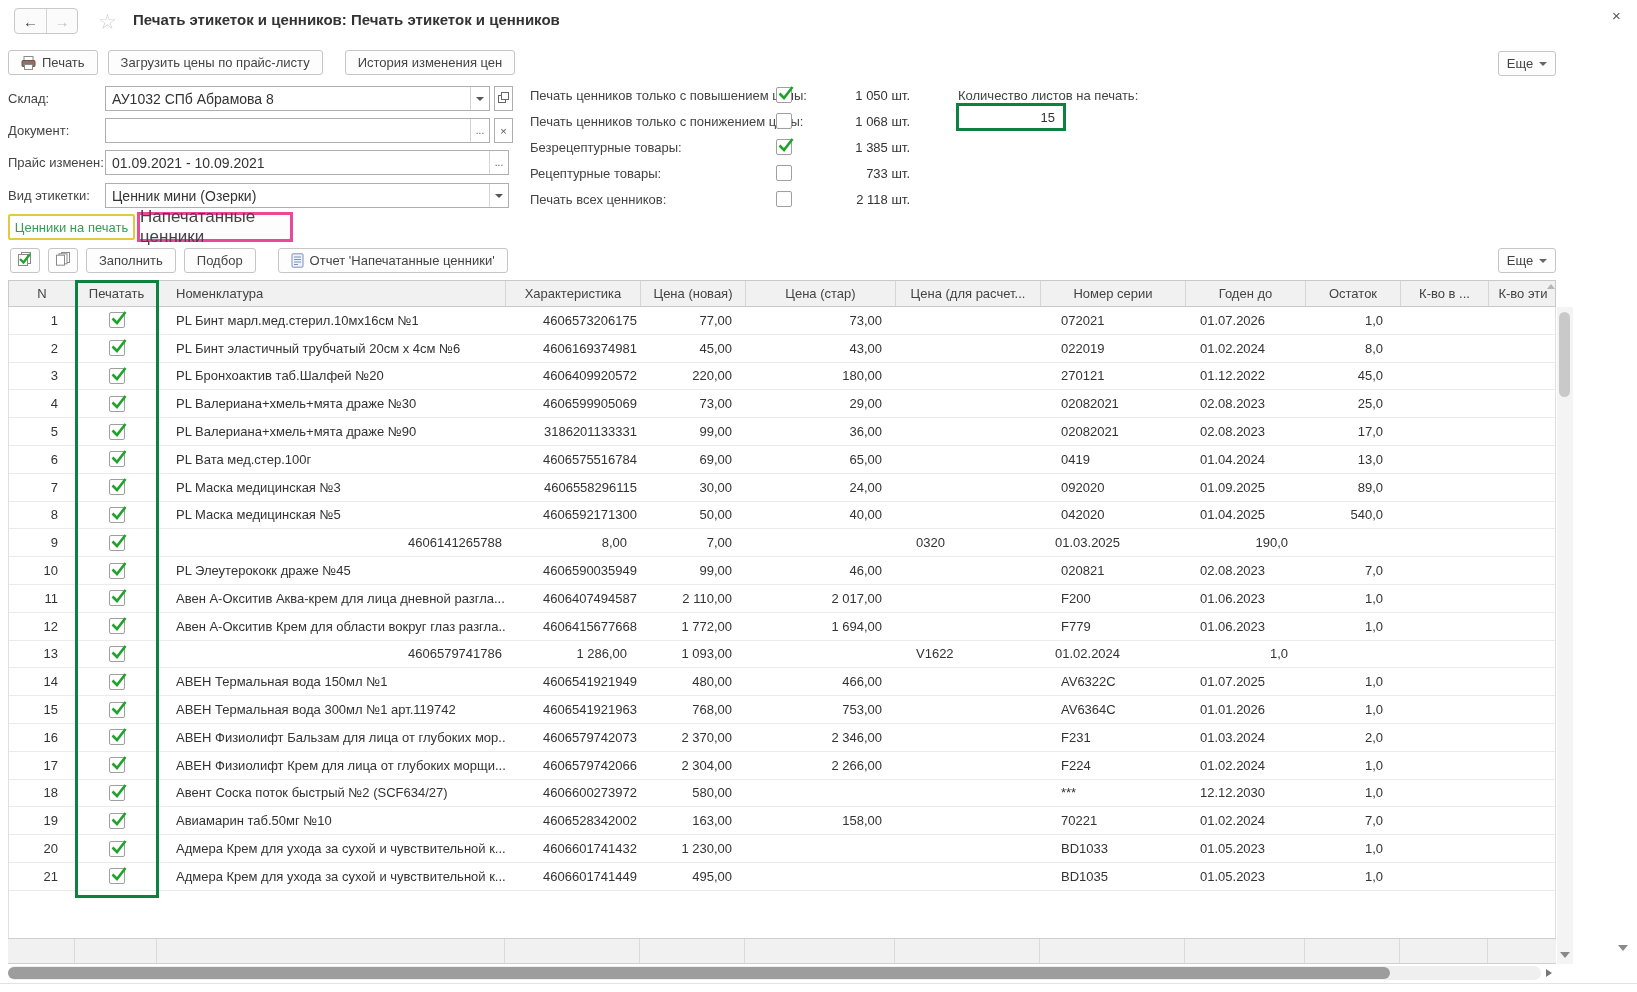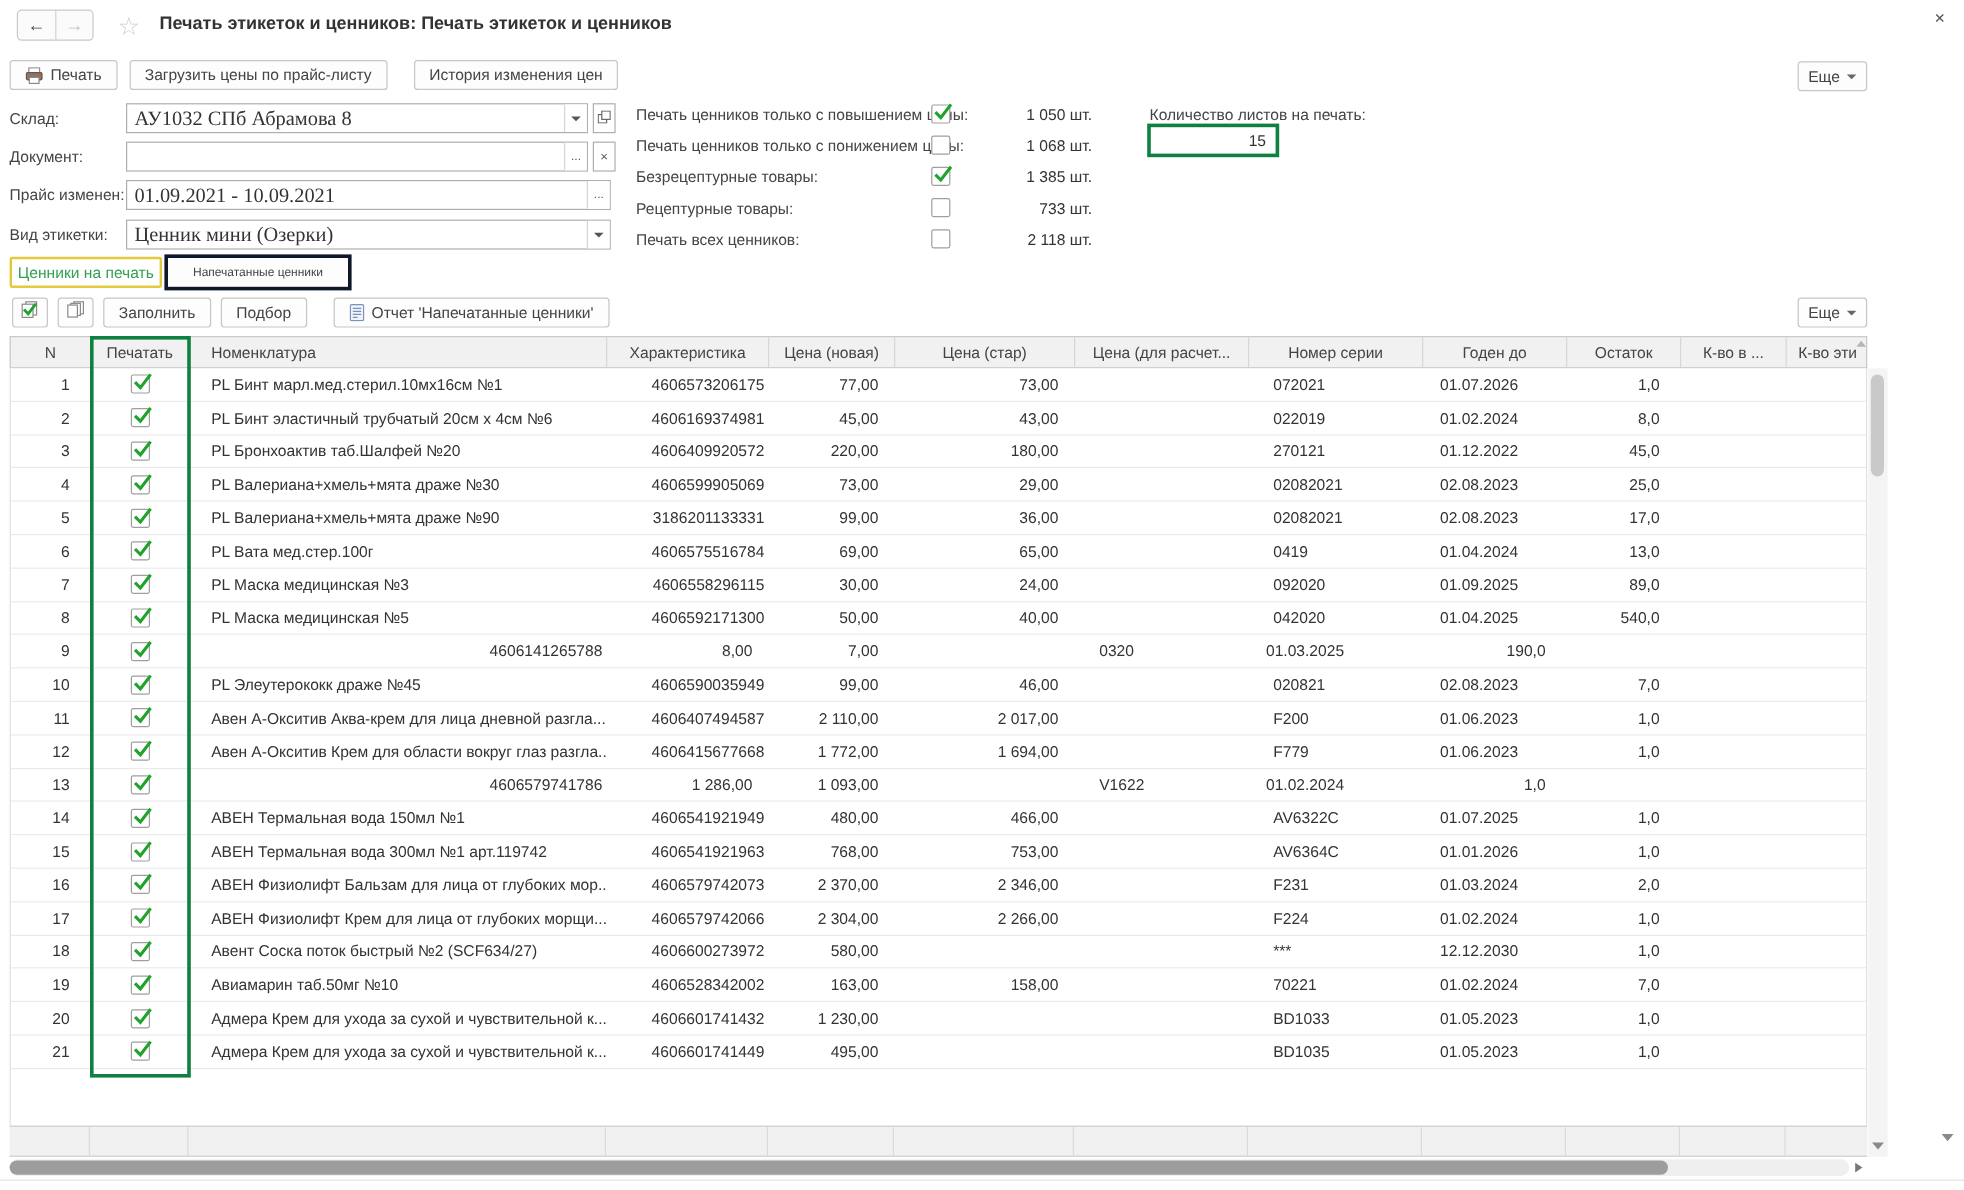--- a/index.html
+++ b/index.html
@@ -17,37 +17,37 @@
   .btn { height:25px; background:#fdfdfd; border:1px solid #c6c6c6; border-radius:3px; display:inline-flex; align-items:center; justify-content:center; font-size:13px; color:#444; padding:0 12px; cursor:pointer; white-space:nowrap; }
   .btn .bicon { margin-right:6px; display:inline-flex; }
   .cmdbar { left:8px; top:50px; display:flex; gap:10px; }
   .cmd-history { margin-left:12px; }
   .more-top { left:1498px; top:51px; width:58px; }
   .more-tbl { left:1498px; top:248px; width:58px; }
   .caret { display:inline-block; margin-left:6px; width:0; height:0; border-left:4px solid transparent; border-right:4px solid transparent; border-top:4px solid #666; }
   
   .flabel { font-size:13px; color:#444; }
   .field { position:absolute; left:105px; width:385px; height:25px; border:1px solid #aeaeae; background:#fff; display:flex; align-items:center; }
-  .ftext { flex:1; font-size:17px; color:#333; padding-left:6px; white-space:nowrap; overflow:hidden;font-family:Liberation Serif, serif; }
+  .ftext { flex:1; font-size:14px; color:#333; padding-left:6px; white-space:nowrap; overflow:hidden; }
   .fbtn { width:19px; height:100%; display:flex; align-items:center; justify-content:center; border-left:1px solid #d5d5d5; color:#555; font-size:11px; cursor:pointer; background:#fff; }
   .xbtn { position:absolute; width:19px; height:25px; border:1px solid #aeaeae; background:#fff; display:flex; align-items:center; justify-content:center; font-size:11px; color:#555; cursor:pointer; }
   .tri-down { width:0; height:0; border-left:4px solid transparent; border-right:4px solid transparent; border-top:4px solid #555; }
   
   .filter-row { position:absolute; left:530px; width:390px; height:20px; }
   .filter-label { position:absolute; left:0; top:2px; font-size:13px; color:#444; white-space:nowrap; }
   .cb { position:absolute; width:16px; height:16px; border:1px solid #9f9f9f; border-radius:2px; background:#fff; cursor:pointer; }
   .cb svg { position:absolute; left:-1px; top:-4px; }
   .filter-cb { left:246px; top:1px; }
   .fcount { position:absolute; left:530px; width:380px; text-align:right; font-size:13px; color:#333; }
   
   .sheets-label { left:958px; top:88px; font-size:13px; color:#444; }
   .sheets-input { left:956px; top:103px; width:110px; height:28px; border:3px solid #0e8040; background:#fff; font-size:13px; color:#333; text-align:right; padding:0 8px; font-family:inherit; }
   
   .tab1 { left:8px; top:214px; width:127px; height:26px; border:2px solid #e3c93e; border-radius:2px; background:#fff; display:flex; align-items:center; justify-content:center; font-size:13px; color:#33a052; cursor:pointer; }
-  .tab2 { left:137px; top:212px; width:156px; height:30px; border:3px solid #0f172a; background:#fdfdfd; display:flex; align-items:center; justify-content:center; font-size:10px; color:#444; cursor:pointer; }
+  .tab2 { left:137px; top:212px; width:156px; height:30px; border:3px solid #ec4899; background:#fdfdfd; display:flex; align-items:center; justify-content:center; font-size:17px; color:#444; cursor:pointer; }
   
   .toolbar { left:10px; top:248px; display:flex; gap:8px; align-items:center; }
   .iconbtn { width:30px; height:25px; background:#fdfdfd; border:1px solid #c6c6c6; border-radius:3px; display:flex; align-items:center; justify-content:center; cursor:pointer; }
   .tb-report { margin-left:14px; }
   
   .tgrid { display:grid; grid-template-columns:67px 82px 348px 135px 105px 150px 145px 145px 120px 95px 88px 68px; }
   .thead { left:8px; top:280px; width:1548px; height:27px; background:#f1f1f1; border-top:1px solid #c9c9c9; border-bottom:1px solid #c9c9c9; border-left:1px solid #c9c9c9; border-right:1px solid #c9c9c9; }
   .hcell { position:relative; display:flex; align-items:center; justify-content:center; font-size:13px; color:#444; border-right:1px solid #d6d6d6; white-space:nowrap; overflow:hidden; }
   .hcell.hname { justify-content:flex-start; padding-left:18px; }
   .hcell:last-child { border-right:none; }

